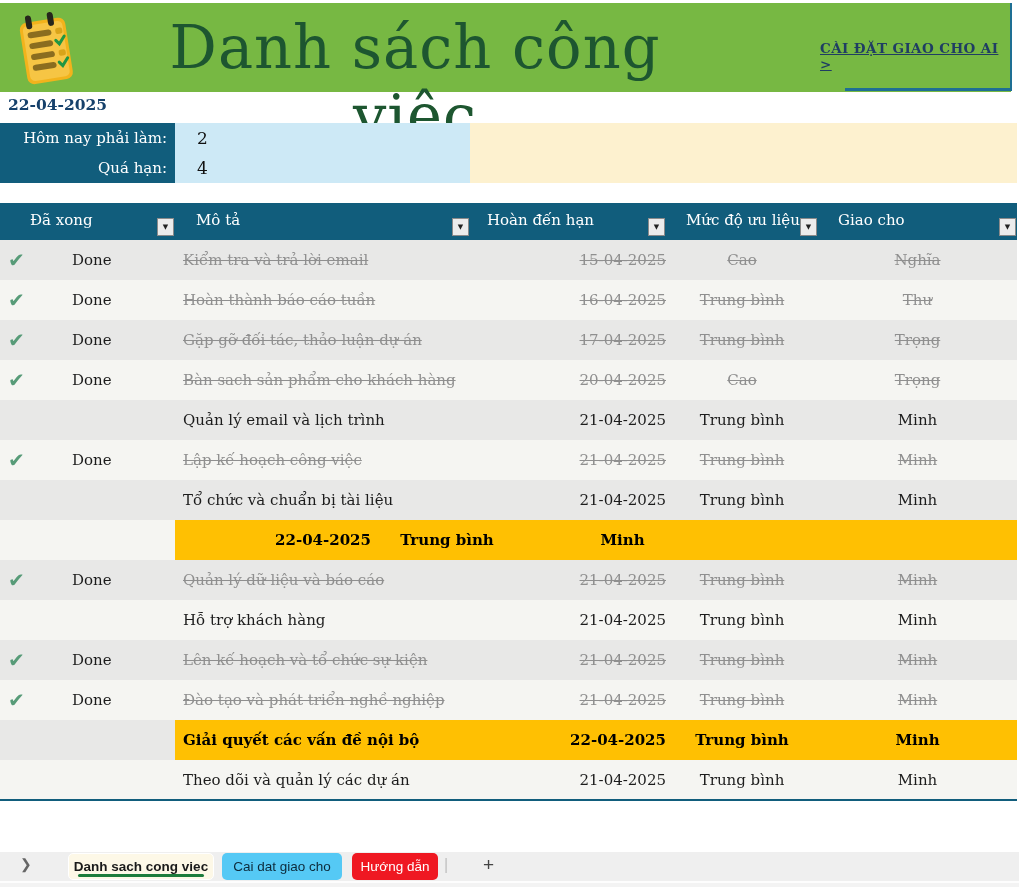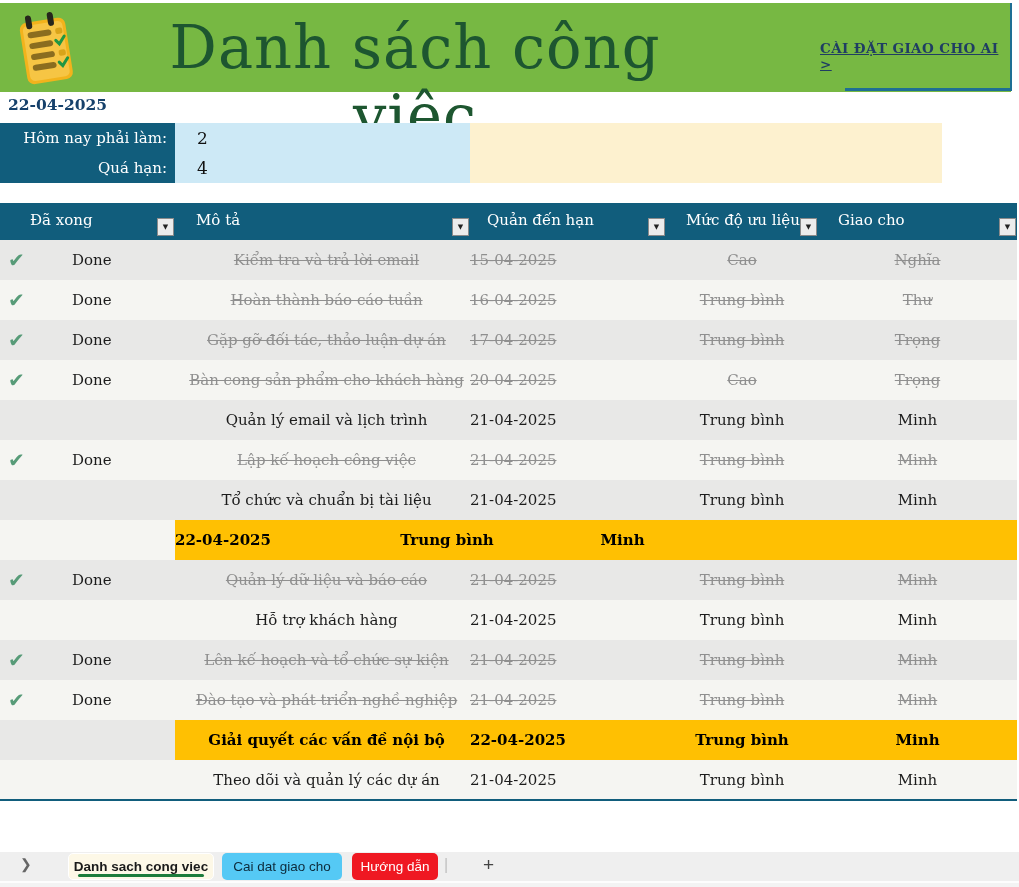--- a/index.html
+++ b/index.html
@@ -13,21 +13,21 @@
     font-size:59px;color:#1d5630;letter-spacing:1px;}
   .settings-link{left:820px;top:37px;font-size:13.5px;font-weight:bold;
     color:#1f3d63;text-decoration:underline;letter-spacing:.4px;cursor:pointer;}
   .sel-bottom{left:845px;top:88px;width:166px;height:3px;background:#1e6f94;}
   .sel-right{left:1010px;top:3px;width:2px;height:88px;background:#1e6f94;}
 
   
   .date{left:8px;top:95px;font-size:15.5px;font-weight:bold;color:#16416b;}
 
   
-  .summary{left:0;top:123px;width:942px;height:60px;display:flex;}
+  .summary{left:0;top:123px;width:1017px;height:60px;display:flex;}
   .sum-teal{width:175px;background:#115d7c;color:#fff;font-size:15px;
     display:flex;flex-direction:column;justify-content:center;}
   .sum-teal div{height:30px;line-height:30px;text-align:right;padding-right:8px;}
   .sum-blue{width:295px;background:#cde9f6;color:#111;font-size:17px;
     display:flex;flex-direction:column;justify-content:center;}
   .sum-blue div{height:30px;line-height:30px;padding-left:22px;}
   .sum-cream{flex:1;background:#fdf1cf;}
 
   
   .thead{left:0;top:203px;width:1017px;height:37px;background:#115d7c;display:flex;}
@@ -47,22 +47,22 @@
   .tbody{left:0;top:240px;width:1017px;}
   .trow{display:flex;height:40px;}
   .trow.odd{background:#e8e8e7;}
   .trow.even{background:#f5f5f2;}
   .c{font-size:15px;line-height:40px;color:#1c1c1c;}
   .c1{width:175px;position:relative;}
   .check{position:absolute;left:8px;top:0;color:#579b78;font-size:20px;font-weight:bold;
     font-family:"DejaVu Sans","Liberation Sans",sans-serif;}
   .status{position:absolute;left:72px;top:0;}
   .rest{display:flex;flex:1;}
-  .c2{width:295px;padding-left:8px;box-sizing:border-box;text-align:center;}
-  .c3{width:196px;text-align:left;}
+  .c2{width:295px;padding-left:8px;box-sizing:border-box;text-align:left;}
+  .c3{width:196px;text-align:right;}
   .c4{width:152px;text-align:center;}
   .c5{width:199px;text-align:center;}
   .rest.struck .c{color:#8f8f8f;text-decoration:line-through;}
   .rest.hl{background:#ffc002;}
   .rest.hl .c{font-weight:bold;color:#000;}
   .table-bottom{left:0;top:799px;width:1017px;height:2px;background:#115d7c;}
 
   
   .tabbar{left:0;top:852px;width:1019px;height:29px;background:#efefef;}
   .tab-strip-white{left:0;top:881px;width:1019px;height:2px;background:#fdfdfd;}
@@ -126,21 +126,21 @@
 <div class="abs thead">
   <div class="hcell hc1">
     <span>Đã xong</span>
     <div class="filter">▼</div>
   </div>
   <div class="hcell hc2">
     <span>Mô tả</span>
     <div class="filter">▼</div>
   </div>
   <div class="hcell hc3">
-    <span>Quản đến hạn</span>
+    <span>Hoàn đến hạn</span>
     <div class="filter">▼</div>
   </div>
   <div class="hcell hc4">
     <span>Mức độ ưu liệu</span>
     <div class="filter">▼</div>
   </div>
   <div class="hcell hc5">
     <span>Giao cho</span>
     <div class="filter">▼</div>
   </div>
@@ -182,21 +182,21 @@
         <div class="c c4">Trung bình</div>
         <div class="c c5">Trọng</div>
       </div>
     </div>
     <div class="trow even">
       <div class="c c1">
         <span class="check">✔</span>
         <span class="status">Done</span>
       </div>
       <div class="rest struck">
-        <div class="c c2">Bàn cong sản phẩm cho khách hàng</div>
+        <div class="c c2">Bàn sach sản phẩm cho khách hàng</div>
         <div class="c c3">20-04-2025</div>
         <div class="c c4">Cao</div>
         <div class="c c5">Trọng</div>
       </div>
     </div>
     <div class="trow odd">
       <div class="c c1">
         <span class="status"></span>
       </div>
       <div class="rest">

